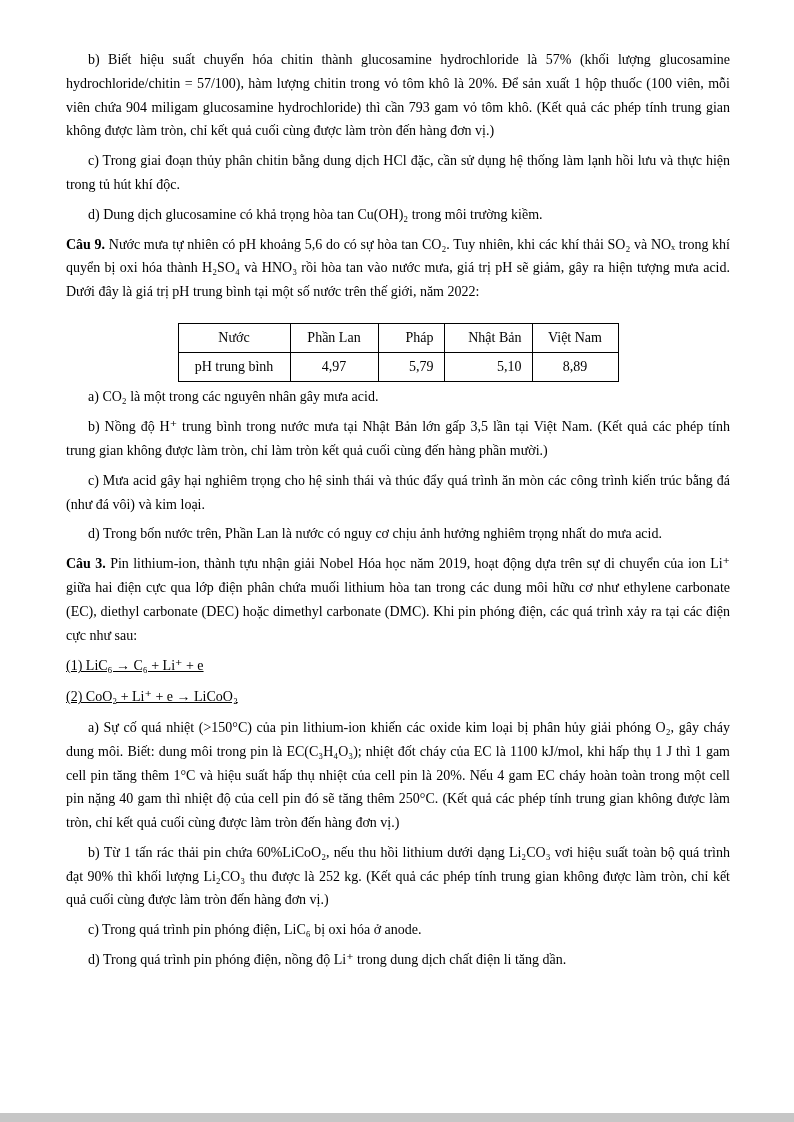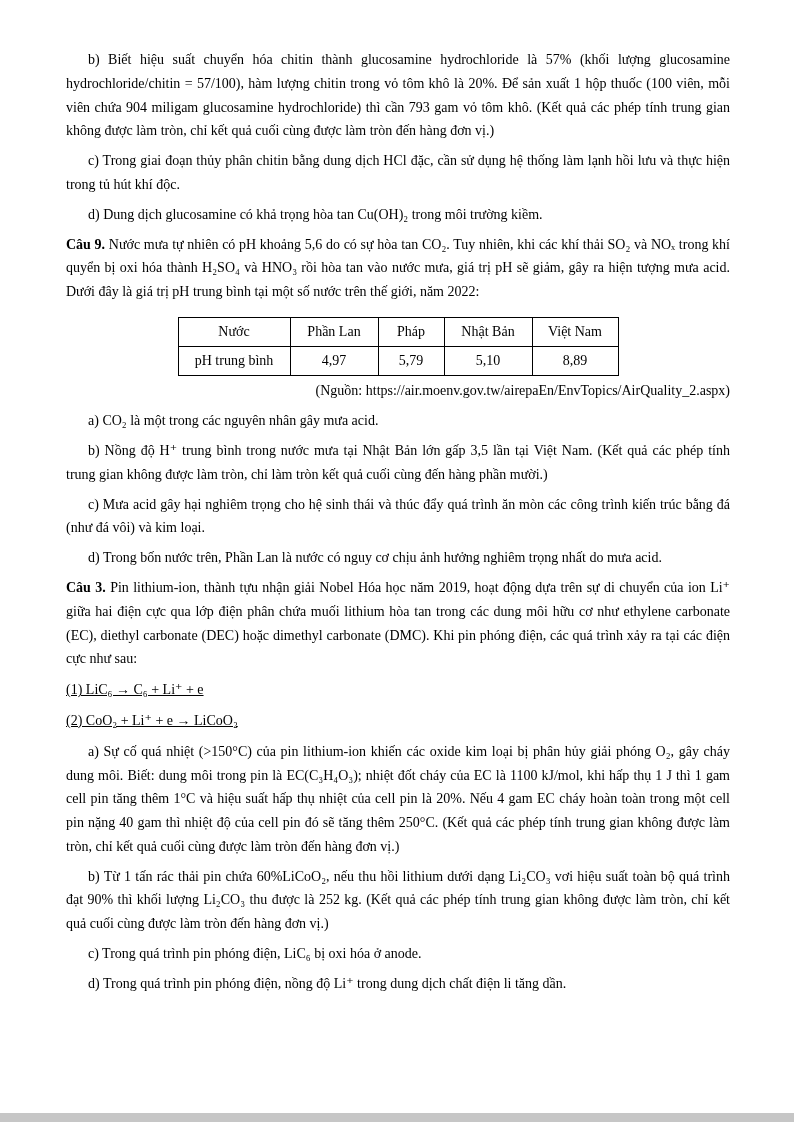--- a/index.html
+++ b/index.html
@@ -20,34 +20,34 @@
     color: #000000;
     text-align: justify;
   }
   p { margin: 0 0 6px 0; }
   .item { text-indent: 22px; }
   .question { text-indent: 0; }
   .qlabel { font-weight: bold; }
   .equation { text-indent: 0; margin: 7px 0; text-decoration: underline; }
   .ph-table {
     border-collapse: collapse;
-    margin: 13px auto 3px auto;
+    margin: 19px auto 3px auto;
     font-size: 14px;
   }
   .ph-table th, .ph-table td {
     border: 1px solid #000;
     font-weight: normal;
     text-align: center;
     padding: 5px 10px;
     line-height: 1.3;
   }
   .ph-table th:nth-child(1), .ph-table td:nth-child(1) { width: 112px; }
   .ph-table th:nth-child(2), .ph-table td:nth-child(2) { width: 88px; }
-  .ph-table th:nth-child(3), .ph-table td:nth-child(3) { width: 66px; }
-  .ph-table th:nth-child(4), .ph-table td:nth-child(4) { width: 88px; }
+  .ph-table th:nth-child(3), .ph-table td:nth-child(3) { width: 66px; text-align: right; }
+  .ph-table th:nth-child(4), .ph-table td:nth-child(4) { width: 88px; text-align: right; }
   .ph-table th:nth-child(5), .ph-table td:nth-child(5) { width: 86px; }
   .source { text-align: right; text-indent: 0; margin: 2px 0 6px 0; }
   .bottom-strip {
     position: absolute;
     bottom: 0; left: 0;
     width: 100%; height: 9px;
     background: #c6c6c6;
   }
 </style>
 </head>
@@ -75,21 +75,20 @@
       <tr>
         <td>pH trung bình</td>
         <td>4,97</td>
         <td>5,79</td>
         <td>5,10</td>
         <td>8,89</td>
       </tr>
     </tbody>
   </table>
 
-  <p class="source">(Nguồn: https://air.moenv.gov.tw/airepaEn/EnvTopics/AirQuality_2.aspx)</p>
 
   <p class="item">a) CO₂ là một trong các nguyên nhân gây mưa acid.</p>
   <p class="item">b) Nồng độ H⁺ trung bình trong nước mưa tại Nhật Bản lớn gấp 3,5 lần tại Việt Nam. (Kết quả các phép tính trung gian không được làm tròn, chỉ làm tròn kết quả cuối cùng đến hàng phần mười.)</p>
   <p class="item">c) Mưa acid gây hại nghiêm trọng cho hệ sinh thái và thúc đẩy quá trình ăn mòn các công trình kiến trúc bằng đá (như đá vôi) và kim loại.</p>
   <p class="item">d) Trong bốn nước trên, Phần Lan là nước có nguy cơ chịu ảnh hưởng nghiêm trọng nhất do mưa acid.</p>
 
   <p class="question"><b class="qlabel">Câu 3.</b><span> Pin lithium-ion, thành tựu nhận giải Nobel Hóa học năm 2019, hoạt động dựa trên sự di chuyển của ion Li⁺ giữa hai điện cực qua lớp điện phân chứa muối lithium hòa tan trong các dung môi hữu cơ như ethylene carbonate (EC), diethyl carbonate (DEC) hoặc dimethyl carbonate (DMC). Khi pin phóng điện, các quá trình xảy ra tại các điện cực như sau:</span></p>
 
   <p class="equation">(1) LiC₆ → C₆ + Li⁺ + e</p>
   <p class="equation">(2) CoO₂ + Li⁺ + e → LiCoO₂</p>

